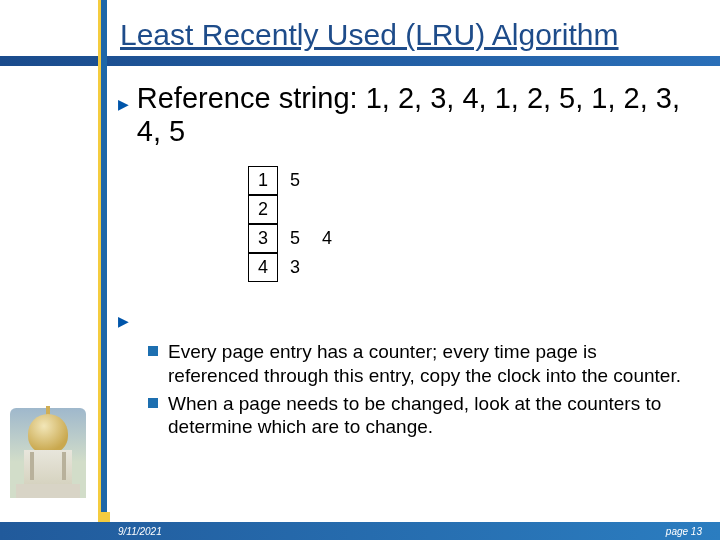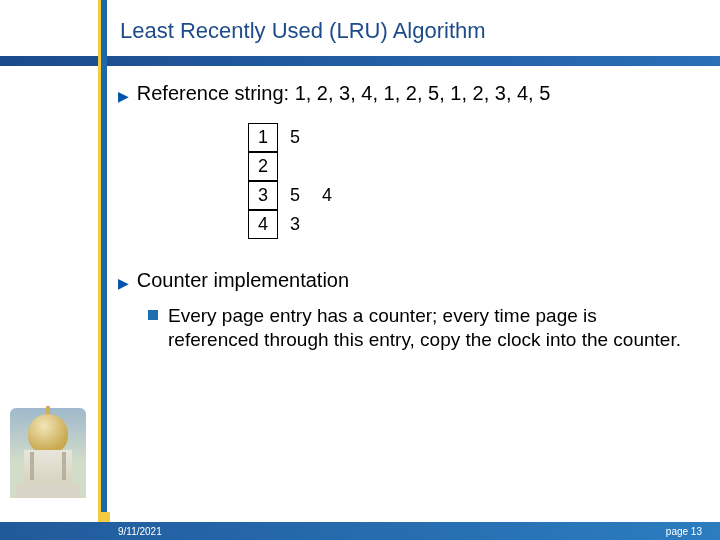--- a/index.html
+++ b/index.html
@@ -32,22 +32,23 @@
     left: 101px;
     top: 0;
     width: 6px;
     height: 540px;
     background: #1e67a8;
   }
   .title {
     position: absolute;
     left: 120px;
     top: 18px;
-    font-size: 22px;
+    font-size: 30px;
     color: #1e4c8a;
+    text-decoration: underline;
   }
   .content {
     position: absolute;
     left: 118px;
     top: 82px;
     width: 570px;
     color: #000;
   }
   .bullet1 {
     display: flex;
@@ -55,21 +56,21 @@
     margin-bottom: 12px;
   }
   .bullet1-marker {
     font-size: 14px;
     color: #0055aa;
     margin-right: 8px;
     position: relative;
     top: 1px;
   }
   .bullet1-text {
-    font-size: 20px;
+    font-size: 29px;
   }
   .frames-area {
     margin-left: 130px;
     margin-bottom: 30px;
     margin-top: 18px;
   }
   .frame-row {
     display: flex;
     align-items: stretch;
     height: 29px;
@@ -172,20 +173,21 @@
     position: absolute;
     left: 0;
     bottom: 0;
     width: 720px;
     height: 18px;
     background: linear-gradient(to right, #215a9b, #2b7dc0);
     color: #fff;
     font-size: 10px;
     display: flex;
     align-items: center;
+    font-style: italic;
   }
   .footer-left {
     position: absolute;
     left: 118px;
   }
   .footer-center {
     position: absolute;
     left: 50%;
     transform: translateX(-50%);
   }
@@ -232,27 +234,30 @@
       <div class="aux-cell">4</div>
     </div>
     <div class="frame-row">
       <div class="frame-cell">4</div>
       <div class="aux-cell">3</div>
     </div>
   </div>
 
   <div class="bullet1">
     <span class="bullet1-marker">▶</span>
-    <span class="bullet1-text">Counter implementation</span>
   </div>
 
   <div class="sub-bullets">
     <div class="bullet2">
       <div class="bullet2-marker"></div>
       <div class="bullet2-text">Every page entry has a counter; every time page is referenced through this entry, copy the clock into the counter.</div>
+    </div>
+    <div class="bullet2">
+      <div class="bullet2-marker"></div>
+      <div class="bullet2-text">When a page needs to be changed, look at the counters to determine which are to change.</div>
     </div>
   </div>
 
 </div>
 
 <div class="dome">
   <div class="dome-sky"></div>
   <div class="dome-cross"></div>
   <div class="dome-top"></div>
   <div class="dome-drum"></div>

